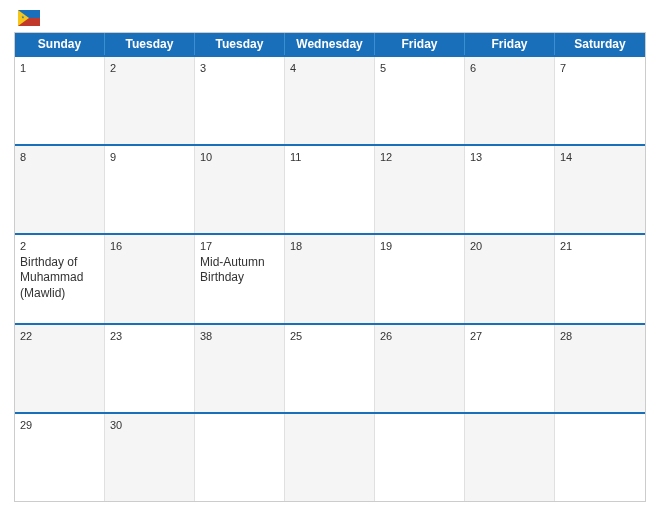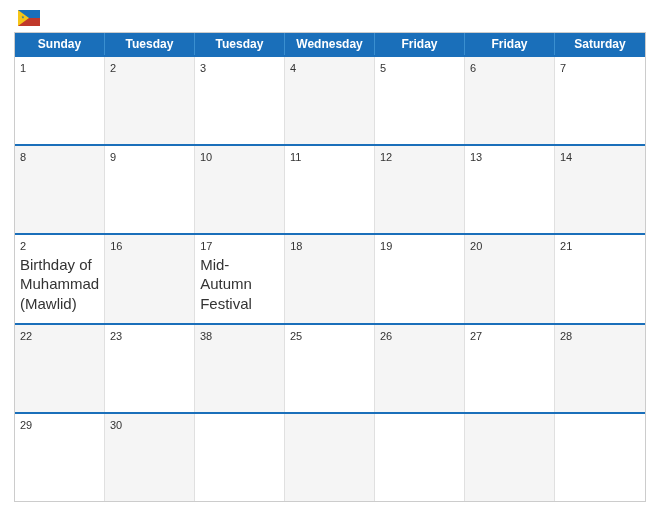--- a/index.html
+++ b/index.html
@@ -107,21 +107,21 @@
     .cal-cell.alt-bg {
       background: #f5f5f5;
     }
     .day-num {
       font-size: 11px;
       color: #333;
       font-weight: normal;
       line-height: 1.4;
     }
     .event-text {
-      font-size: 15px;
+      font-size: 12px;
       color: #333;
       margin-top: 0;
       line-height: 1.3;
     }
   </style>
 </head>
 <body>
 
 <div class="page">
   <div class="header">
@@ -203,21 +203,21 @@
         <div class="cal-week">
           <div class="cal-cell">
             <div class="day-num">2</div>
             <div class="event-text">Birthday of Muhammad (Mawlid)</div>
           </div>
           <div class="cal-cell alt-bg">
             <div class="day-num">16</div>
           </div>
           <div class="cal-cell">
             <div class="day-num">17</div>
-            <div class="event-text">Mid-Autumn Festival</div>
+            <div class="event-text">Mid-Autumn Birthday</div>
           </div>
           <div class="cal-cell alt-bg">
             <div class="day-num">18</div>
           </div>
           <div class="cal-cell">
             <div class="day-num">19</div>
           </div>
           <div class="cal-cell alt-bg">
             <div class="day-num">20</div>
           </div>

